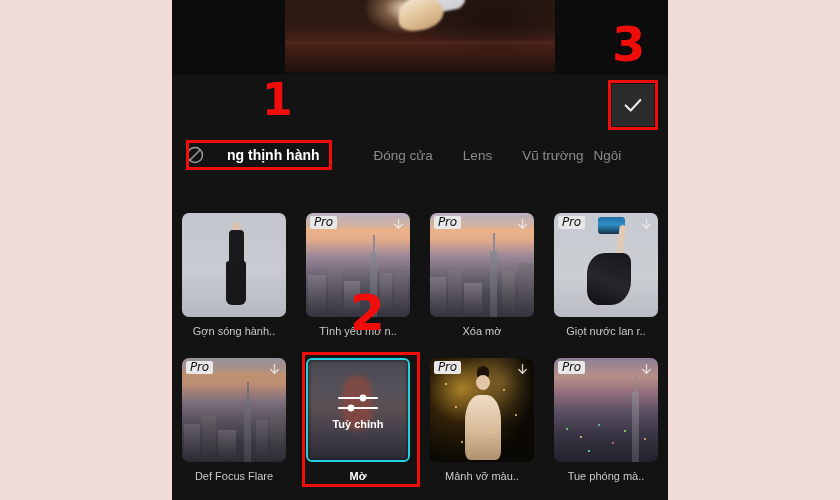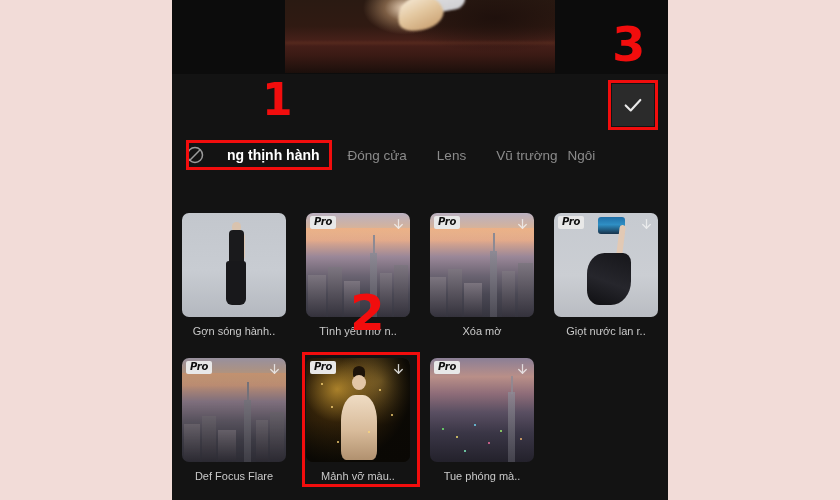--- a/index.html
+++ b/index.html
@@ -105,21 +105,21 @@
   .thumb{
     width:104px;height:104px;border-radius:7px;position:relative;
     overflow:hidden;margin-top:5px;
   }
   .thumb.selected{
     border:2px solid #24d2e3;width:100px;height:100px;border-radius:6px;
   }
   .pro-badge{
     position:absolute;left:4px;top:3px;
     background:#e8e8e8;color:#101010;
-    font-size:10px;font-weight:bold;font-style:italic;
+    font-size:12px;font-weight:normal;font-style:italic;
     padding:0px 4px 1px 4px;border-radius:2px;
     letter-spacing:-0.2px;line-height:12px;
     font-family:"DejaVu Sans",sans-serif;
   }
   .dl-icon{
     position:absolute;right:4px;top:4px;width:15px;height:15px;
     opacity:0.82;
   }
   .cell-label{
     margin-top:8px;color:#c9c9c9;font-size:11px;
@@ -256,21 +256,21 @@
 
 
   <div class="tabs-row">
     <svg class="ban-icon" viewBox="0 0 24 24" fill="none" stroke="#9a9a9a" stroke-width="1.8">
       <circle cx="12" cy="12" r="9"></circle>
       <line x1="5.8" y1="18.2" x2="18.2" y2="5.8" stroke-linecap="round"></line>
     </svg>
     <div class="tab-sel-wrap">
       <span class="tab active">ng thịnh hành</span>
     </div>
-    <span class="tab" style="margin-left:16px">Đóng cửa</span>
+    <span class="tab" style="margin-left:42px">Đóng cửa</span>
     <span class="tab" style="margin-left:30px">Lens</span>
     <span class="tab" style="margin-left:30px">Vũ trường</span>
     <span class="tab" style="margin-left:10px">Ngôi</span>
   </div>
 
 
   <div class="grid">
 
     <div class="grid-row">
 
@@ -362,20 +362,35 @@
           </div>
           <span class="pro-badge">Pro</span>
           <svg class="dl-icon" viewBox="0 0 24 24" fill="none" stroke="#f2f2f2" stroke-width="2">
             <line x1="12" y1="4" x2="12" y2="18" stroke-linecap="round"></line>
             <polyline points="6,12 12,18 18,12" stroke-linecap="round" stroke-linejoin="round"></polyline>
           </svg>
         </div>
         <div class="cell-label">Def Focus Flare</div>
       </div>
 
+      <div class="cell">
+        <div class="thumb selected">
+          <div class="art-blurbg">
+            <div class="pblob"></div>
+          </div>
+          <svg class="slider-icon" viewBox="0 0 46 26" fill="none" stroke="#ffffff" stroke-width="2">
+            <line x1="4" y1="8" x2="42" y2="8" stroke-linecap="round"></line>
+            <line x1="4" y1="18" x2="42" y2="18" stroke-linecap="round"></line>
+            <circle cx="28" cy="8" r="3.4" fill="#ffffff" stroke="none"></circle>
+            <circle cx="16" cy="18" r="3.4" fill="#ffffff" stroke="none"></circle>
+          </svg>
+          <div class="tuy-chinh">Tuỳ chỉnh</div>
+        </div>
+        <div class="cell-label bold">Mờ</div>
+      </div>
 
       <div class="cell">
         <div class="thumb">
           <div class="art-gold">
             <div class="ghair"></div>
               <div class="ghead"></div>
               <div class="gdress"></div>
             <div class="sparkle" style="left:14%;top:24%"></div>
             <div class="sparkle" style="left:24%;top:46%"></div>
             <div class="sparkle" style="left:70%;top:30%"></div>

